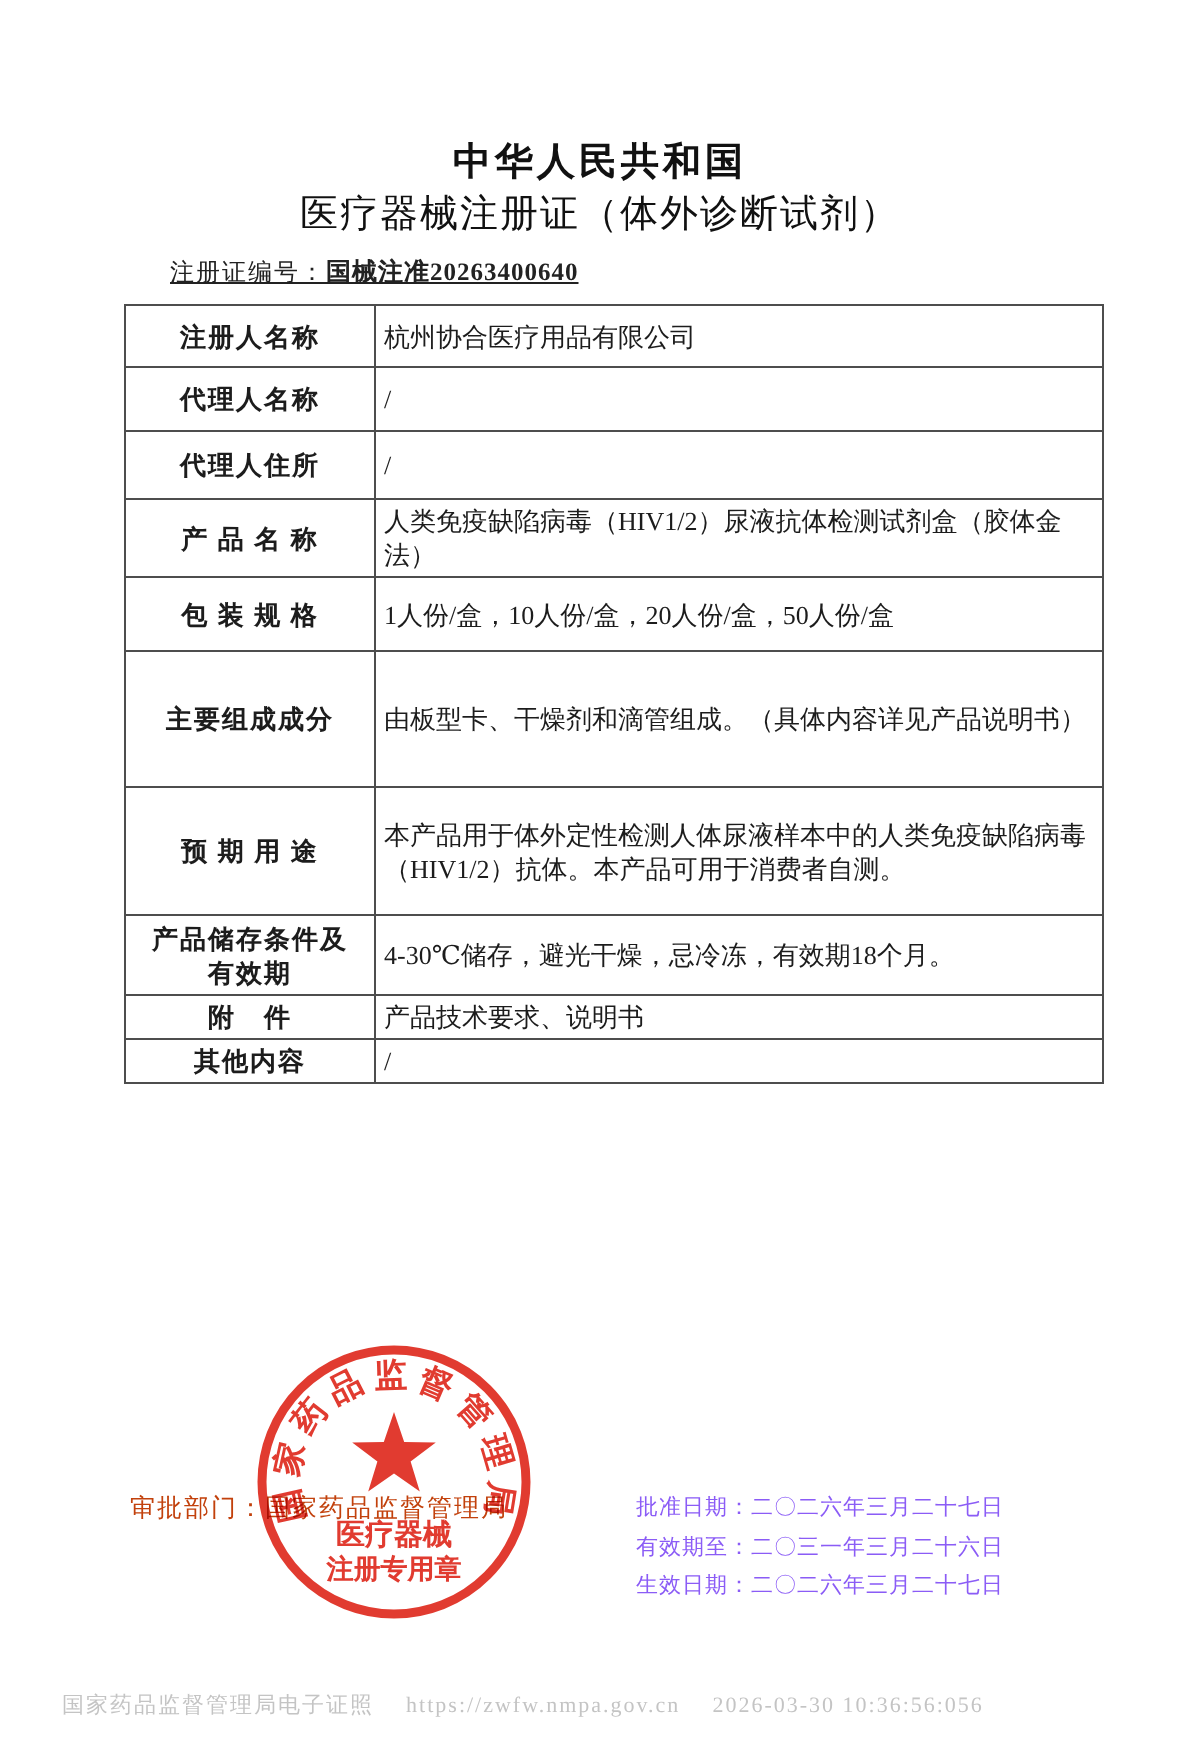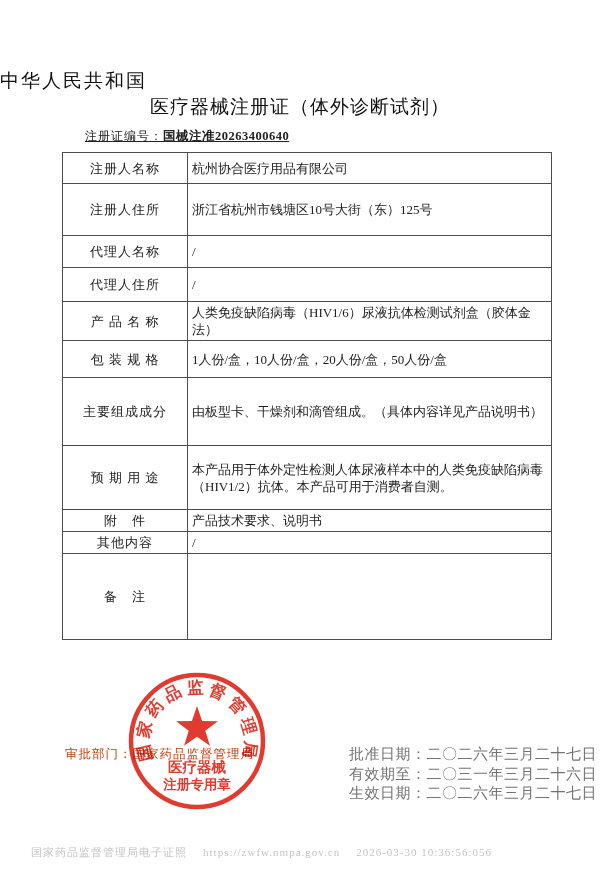--- a/index.html
+++ b/index.html
@@ -8,21 +8,21 @@
     font-family:"Liberation Serif","DejaVu Serif",serif;
     background:#f6f6f6;
   }
   .page {
     position:relative; width:600px; height:874px;
     background:#ffffff; overflow:hidden;
     color:#1c1c1c;
   }
   .title1 {
     position:absolute; top:68px; left:0; width:600px;
-    font-size:19px; font-weight:normal;
+    text-align:center; font-size:19px; font-weight:bold;
     letter-spacing:2px; color:#111;
   }
   .title2 {
     position:absolute; top:94px; left:0; width:600px;
     text-align:center; font-size:19px; font-weight:normal;
     letter-spacing:1px; color:#111;
   }
   .regno {
     position:absolute; top:128px; left:85px;
     font-size:12px; color:#222; letter-spacing:1px;text-decoration:underline;
@@ -33,37 +33,37 @@
     width:489px; border-collapse:collapse;
     table-layout:fixed;
   }
   table.cert td {
     border:1px solid #4d4d4d;
     vertical-align:middle;
     font-size:13px; color:#1c1c1c;
     line-height:17px;
   }
   td.lbl {
-    width:125px; text-align:center; font-weight:normal;
+    width:125px; text-align:center; font-weight:bold;
     letter-spacing:1px; padding:2px 8px; font-size:12.5px;
     color:#222;
   }
   td.val { width:364px; padding:2px 5px 2px 4px; }
   tr.h31{height:31px} tr.h52{height:52px} tr.h57{height:57px}
   tr.h32{height:32px} tr.h34{height:34px} tr.h39{height:39px}
   tr.h37{height:37px} tr.h68{height:68px} tr.h64{height:64px}
   tr.h40{height:40px} tr.h21{height:21px} tr.h20{height:20px}
   tr.h86{height:86px}
   .approval {
     position:absolute; top:746px; left:65px;
     font-size:12.5px; letter-spacing:1px; color:#c2410c;
   }
   .dates {
-    position:absolute; top:745px; left:349px;
-    font-size:15px; letter-spacing:0.5px; color:#737373;
+    position:absolute; top:745px; left:318px;
+    font-size:11px; letter-spacing:0.5px; color:#8b5cf6;
     line-height:19.5px;
   }
   .seal {
     position:absolute; left:122px; top:666px;
     width:150px; height:150px;
     mix-blend-mode:multiply; opacity:0.88;
   }
   .efooter {
     position:absolute; top:845px; left:0; width:523px;
     text-align:center; font-size:11px; color:#c4c4c4;
@@ -83,59 +83,55 @@
   <div class="regno">
     <span>注册证编号：</span><b>国械注准20263400640</b>
   </div>
 
   <table class="cert">
     <tbody>
       <tr class="h31">
         <td class="lbl">注册人名称</td>
         <td class="val">杭州协合医疗用品有限公司</td>
       </tr>
-      <tr class="h52">
-        <td class="lbl">注册人住所</td>
-        <td class="val">浙江省杭州市钱塘区10号大街（东）125号</td>
-      </tr>
       <tr class="h32">
         <td class="lbl">代理人名称</td>
         <td class="val">/</td>
       </tr>
       <tr class="h34">
         <td class="lbl">代理人住所</td>
         <td class="val">/</td>
       </tr>
       <tr class="h39">
         <td class="lbl">产 品 名 称</td>
-        <td class="val">人类免疫缺陷病毒（HIV1/6）尿液抗体检测试剂盒（胶体金法）</td>
+        <td class="val">人类免疫缺陷病毒（HIV1/2）尿液抗体检测试剂盒（胶体金法）</td>
       </tr>
       <tr class="h37">
         <td class="lbl">包 装 规 格</td>
         <td class="val">1人份/盒，10人份/盒，20人份/盒，50人份/盒</td>
       </tr>
       <tr class="h68">
         <td class="lbl">主要组成成分</td>
         <td class="val">由板型卡、干燥剂和滴管组成。（具体内容详见产品说明书）</td>
       </tr>
       <tr class="h64">
         <td class="lbl">预 期 用 途</td>
         <td class="val">本产品用于体外定性检测人体尿液样本中的人类免疫缺陷病毒（HIV1/2）抗体。本产品可用于消费者自测。</td>
       </tr>
+      <tr class="h40">
+        <td class="lbl">产品储存条件及有效期</td>
+        <td class="val">4-30℃储存，避光干燥，忌冷冻，有效期18个月。</td>
+      </tr>
       <tr class="h21">
         <td class="lbl">附　件</td>
         <td class="val">产品技术要求、说明书</td>
       </tr>
       <tr class="h20">
         <td class="lbl">其他内容</td>
         <td class="val">/</td>
-      </tr>
-      <tr class="h86">
-        <td class="lbl">备　注</td>
-        <td class="val"></td>
       </tr>
     </tbody>
   </table>
 
   <div class="approval">
     <span>审批部门：</span><span>国家药品监督管理局</span>
   </div>
 
   <div class="dates">
     <div>

